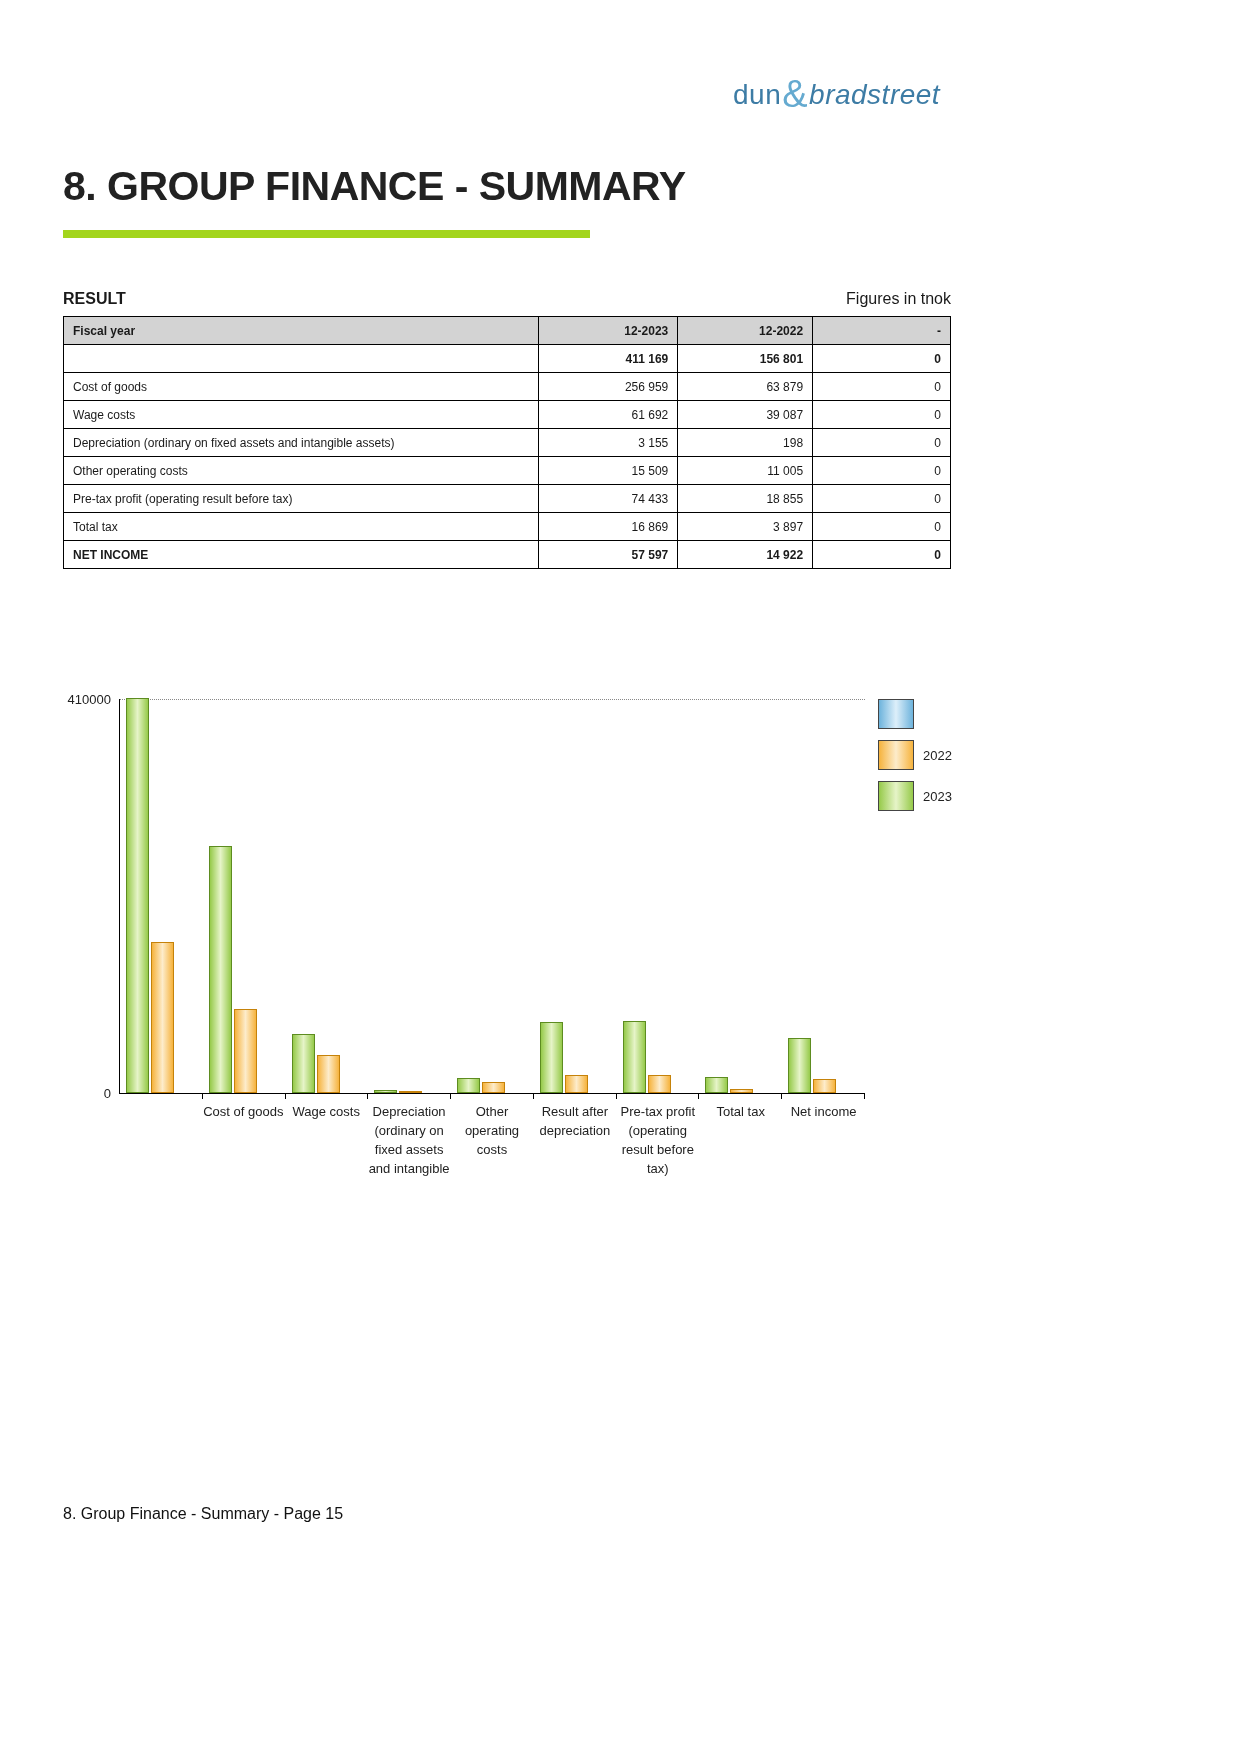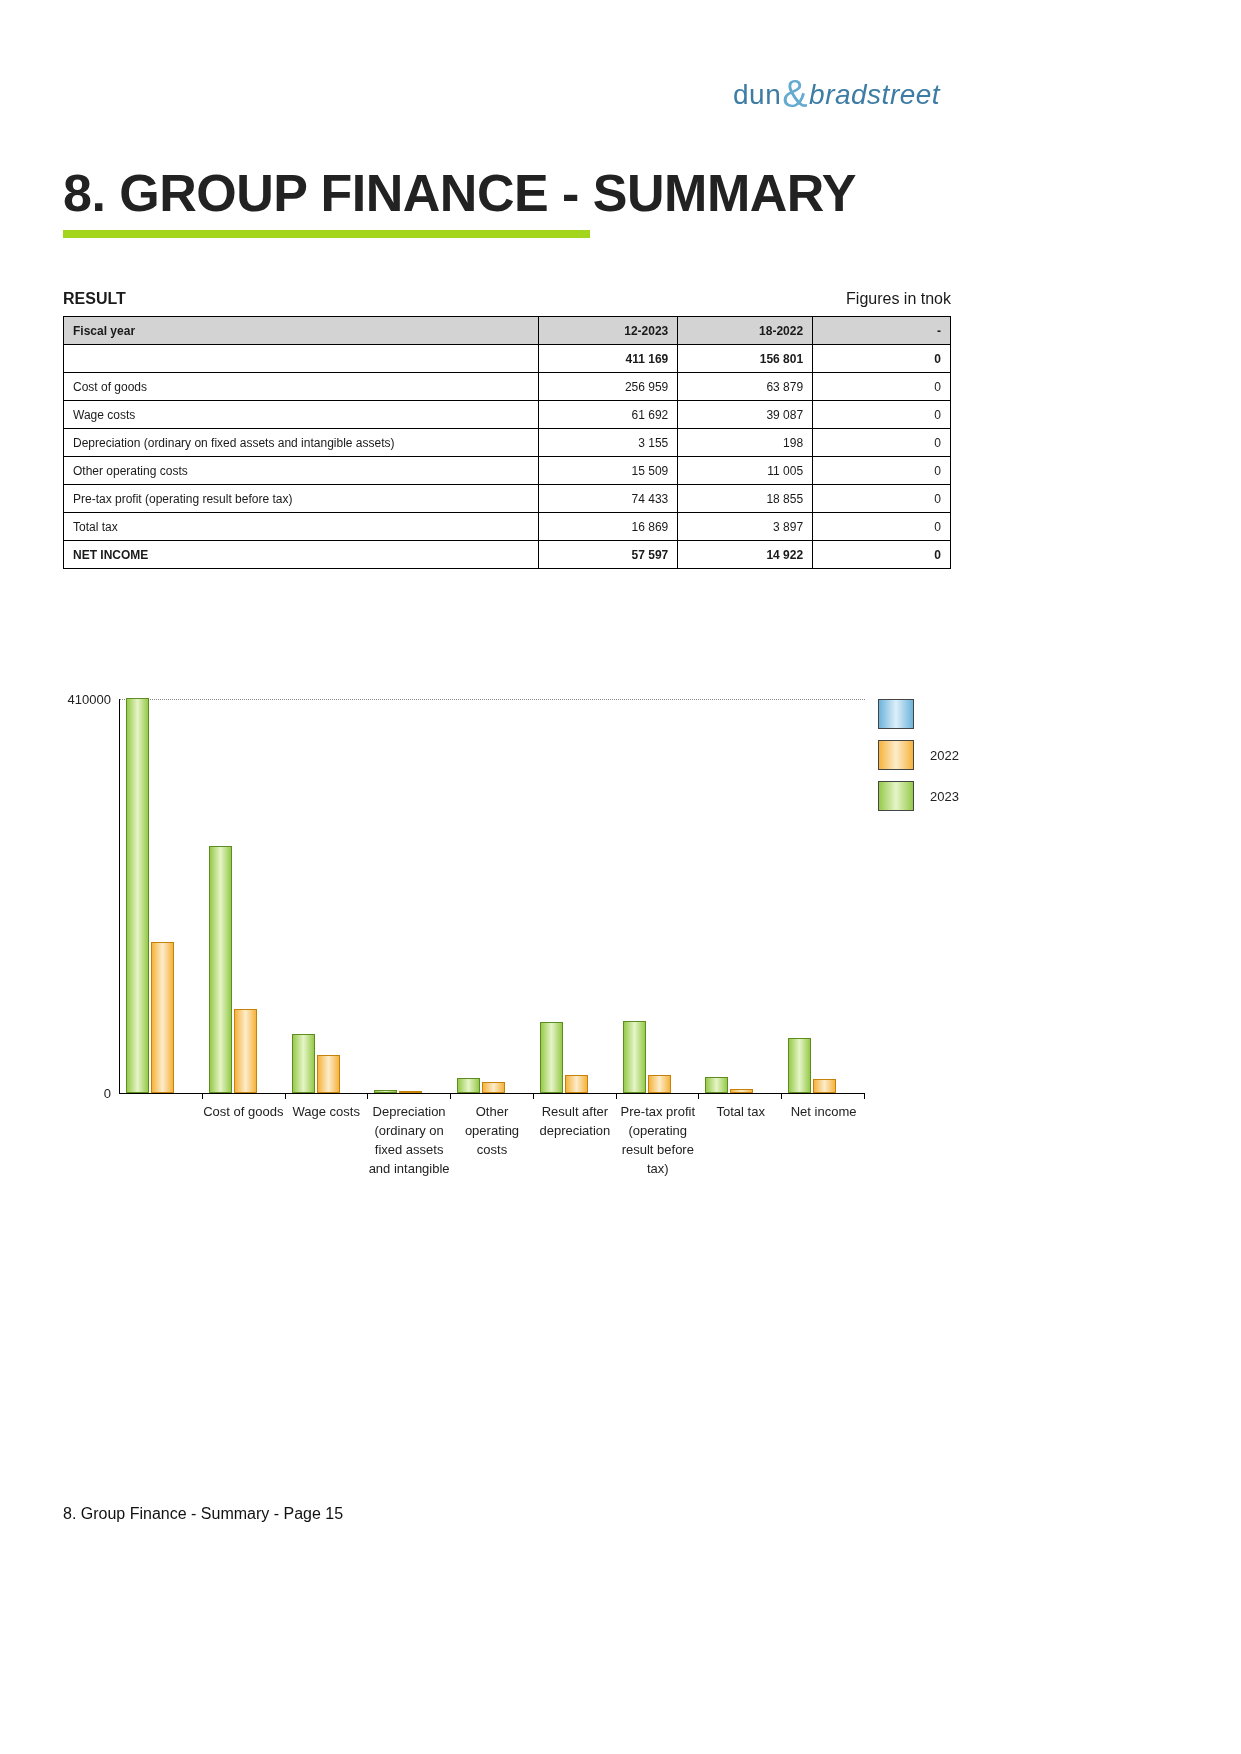--- a/index.html
+++ b/index.html
@@ -10,21 +10,21 @@
     overflow:hidden;
   }
 
   
   .logo { position:absolute; top:70px; left:733px; font-size:28px; letter-spacing:0.5px;
           color:#3d7ca5; white-space:nowrap; }
   .logo .amp { font-size:38px; color:#65aad0; margin:0 1px; position:relative; top:3px; }
   .logo .brad { color:#3d7ca5;font-style:italic; }
 
   
-  .page-title { position:absolute; top:163px; left:63px; font-size:52px; font-weight:bold;
+  .page-title { position:absolute; top:163px; left:63px; font-size:41px; font-weight:bold;
                 letter-spacing:-0.5px; color:#222; }
   .title-rule { position:absolute; top:230px; left:63px; width:527px; height:8px; background:#a3d51d; }
 
   
   .table-meta { position:absolute; top:290px; left:63px; width:888px;
                 display:flex; justify-content:space-between; font-size:16px; }
   .table-meta .result-label { font-weight:bold; }
 
   
   table.result { position:absolute; top:316px; left:63px; width:888px;
@@ -49,21 +49,21 @@
   .gridline { position:absolute; left:0; top:0; width:100%; border-top:1px dotted #888; }
   .slot { flex:1; height:100%; display:flex; align-items:flex-end; padding-left:6px; position:relative; }
   .slot::after { content:""; position:absolute; right:0; bottom:-6px; width:1px; height:5px; background:#000; }
   .bar { width:23px; border-style:solid; border-width:1px; }
   .bar + .bar { margin-left:2px; }
   .bar.green  { background:linear-gradient(90deg,#96ca4a 0%,#e6f4c8 50%,#96ca4a 100%); border-color:#5d8c20; }
   .bar.orange { background:linear-gradient(90deg,#f6b33d 0%,#fdeccb 50%,#f6b33d 100%); border-color:#c5820a; }
   .cat-labels { position:absolute; left:56px; top:404px; width:746px; display:flex; }
   .cat { flex:1; text-align:center; font-size:13px; line-height:1.45; color:#222; }
   .legend { position:absolute; left:815px; top:0; display:flex; flex-direction:column; gap:11px; }
-  .legend-item { display:flex; align-items:center; gap:16px; font-size:13px; color:#222; }
+  .legend-item { display:flex; align-items:center; gap:9px; font-size:13px; color:#222; }
   .swatch { width:36px; height:30px; border:1px solid #444; flex:0 0 auto; }
   .swatch.blue   { background:linear-gradient(90deg,#6db3dc 0%,#ddeffa 50%,#6db3dc 100%); }
   .swatch.orange { background:linear-gradient(90deg,#f6b33d 0%,#fdeccb 50%,#f6b33d 100%); }
   .swatch.green  { background:linear-gradient(90deg,#96ca4a 0%,#e6f4c8 50%,#96ca4a 100%); }
 
   
   .footer { position:absolute; top:1505px; left:63px; width:888px; text-align:left; font-size:16px; color:#111; }
 </style>
 </head>
 <body>
@@ -86,21 +86,21 @@
     <colgroup>
       <col class="c-label">
         <col class="c-v1">
         <col class="c-v2">
         <col class="c-v3">
     </colgroup>
     <thead>
       <tr>
         <th>Fiscal year</th>
         <th class="num">12-2023</th>
-        <th class="num">18-2022</th>
+        <th class="num">12-2022</th>
         <th class="num">-</th>
       </tr>
     </thead>
     <tbody>
         <tr class="bold">
           <td></td>
           <td class="num">411 169</td>
           <td class="num">156 801</td>
           <td class="num">0</td>
         </tr>

